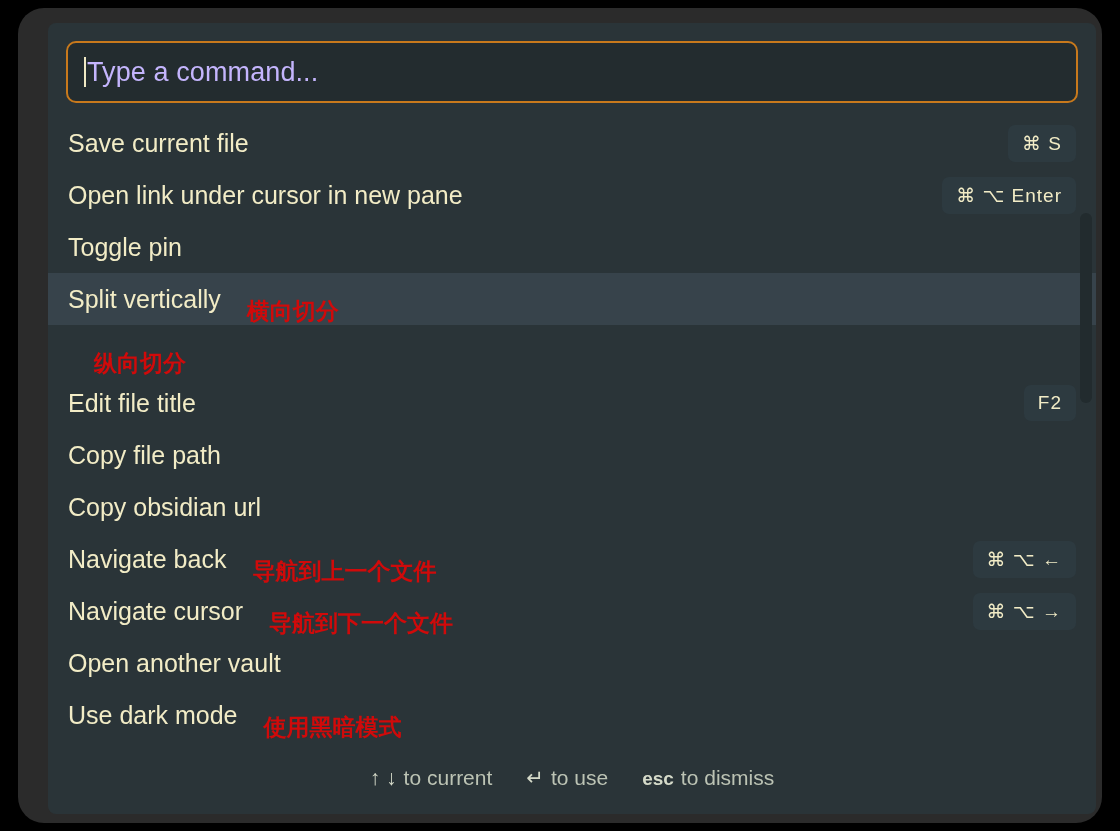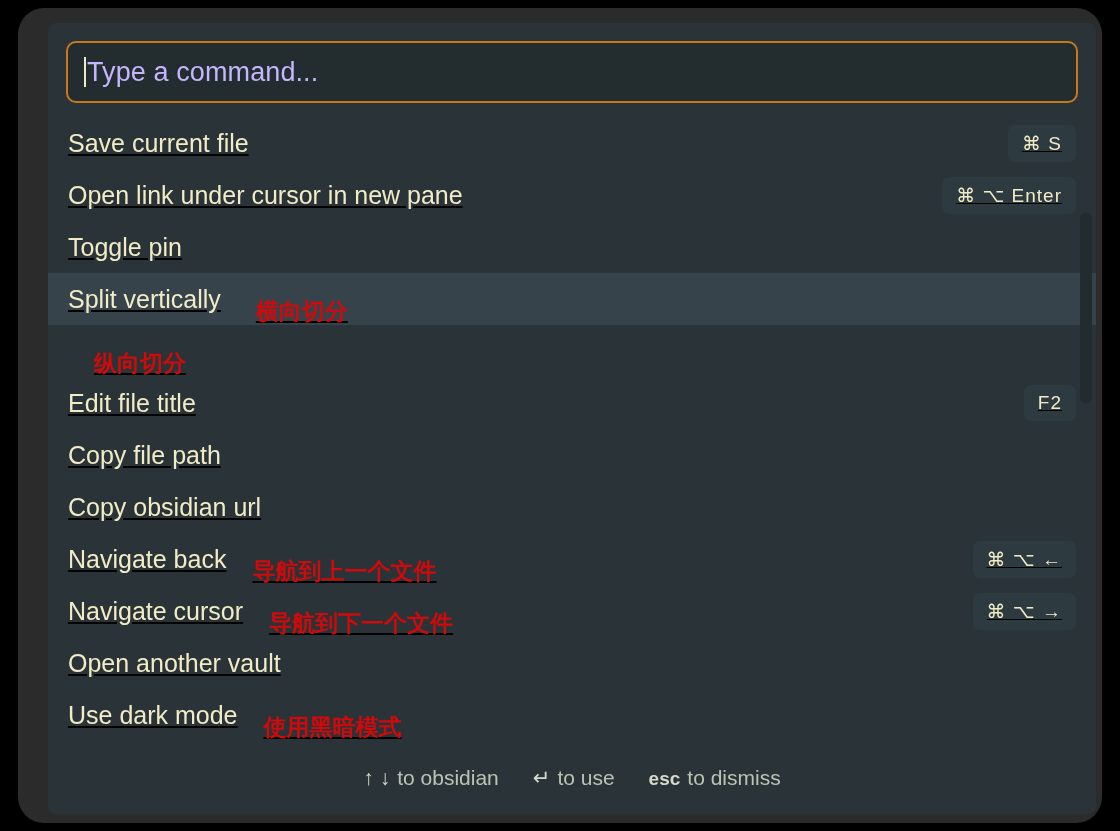--- a/index.html
+++ b/index.html
@@ -73,25 +73,23 @@
     height: 638px;
     overflow: hidden;
   }
   .result-row {
     position: relative;
     height: 52px;
     display: flex;
     align-items: center;
     padding: 0 20px 0 20px;
     box-sizing: border-box;
-    text-decoration: underline;
   }
   .result-row.is-selected {
     background: #37434b;
-    gap: 9px;
   }
   .cmd-label {
     color: #f2ecc6;
     font-size: 25px;
     white-space: nowrap;
   }
   .cmd-annotation {
     color: #d00a0a;
     font-size: 23px;
     font-family: "DejaVu Sans", "Liberation Sans", sans-serif;
@@ -225,21 +223,21 @@
           <span class="cmd-annotation">使用黑暗模式</span>
           <span class="spacer"></span>
         </div>
         <div id="list-scrollbar"></div>
     </div>
 
     <div id="palette-footer">
 
     <div class="footer-hint">
           <span class="footer-key">↑ ↓</span>
-          <span>to obsidian</span>
+          <span>to current</span>
         </div>
         <div class="footer-hint">
           <span class="footer-key">↵</span>
           <span>to use</span>
         </div>
         <div class="footer-hint">
           <span class="footer-key bold">esc</span>
           <span>to dismiss</span>
         </div>
       </div>

